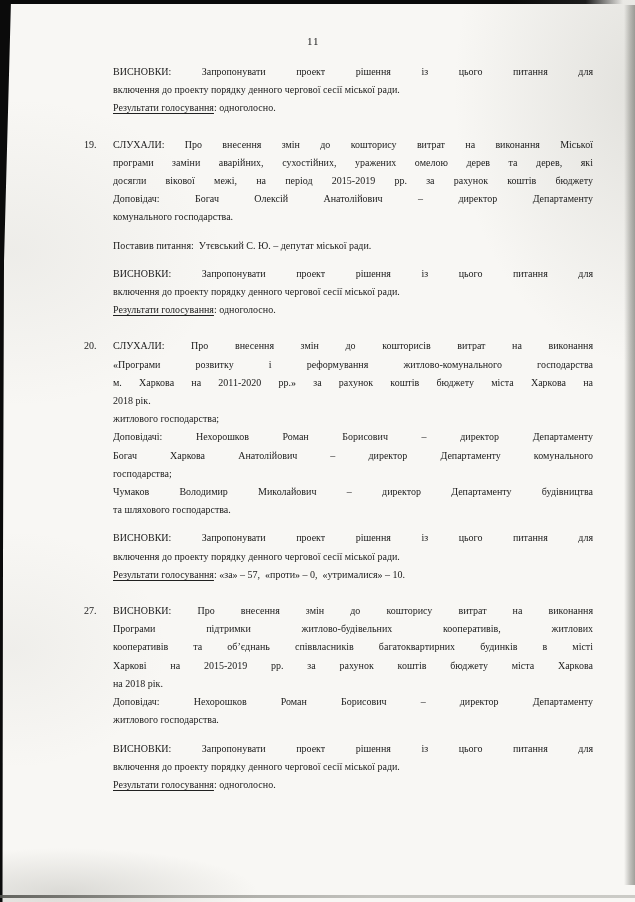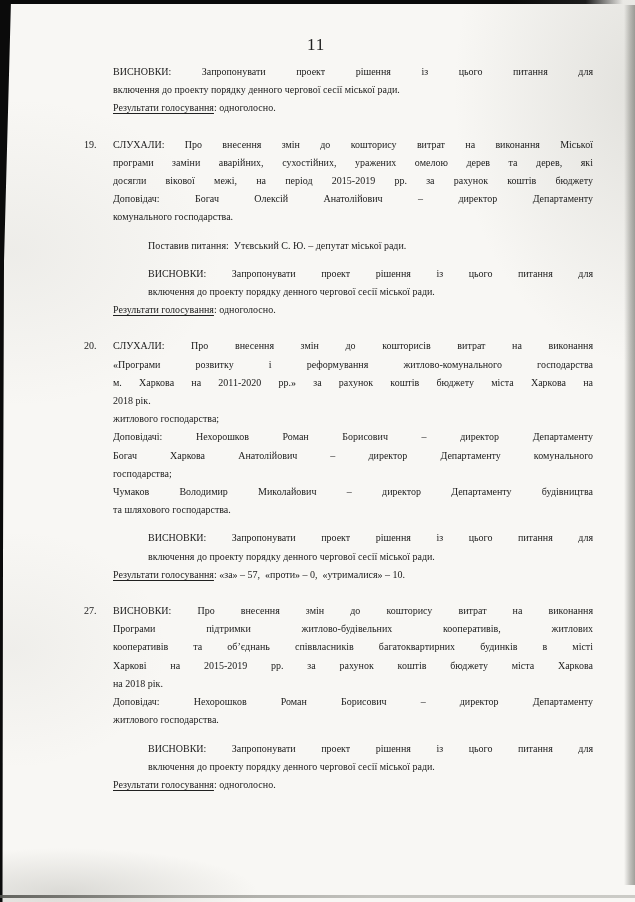--- a/index.html
+++ b/index.html
@@ -31,33 +31,33 @@
     position:absolute; top:5px; right:0; width:11px; height:880px;
     background:linear-gradient(to right, rgba(135,135,128,0), rgba(130,130,124,.55) 55%, rgba(118,118,112,.8));
     opacity:.85;
   }
   .bottom-line {
     position:absolute; left:0; bottom:4px; width:100%; height:3px;
     background:linear-gradient(to right, rgba(85,85,80,.9), rgba(110,110,104,.6) 28%, rgba(140,140,133,.5) 58%, rgba(150,150,143,.45));
   }
   .pageno {
     position:absolute; top:35px; left:307px;
-    font-size:17px; letter-spacing:1px;
+    font-size:11px; letter-spacing:1px;
   }
   
   .content {
     position:absolute; left:113px; top:63px; width:480px;
     font-size:10px; line-height:18.2px;
   }
   .ln { min-height:18.2px; }
   .ln.j { text-align:justify; text-align-last:justify; }
   .item { position:relative; margin-top:18px; }
   .num { position:absolute; left:-29px; top:0; }
   .italic { }
-  .gap { margin-top:10px;margin-left:35px; }
+  .gap { margin-top:10px; }
   .u { text-decoration:underline; text-underline-offset:2px; }
 </style>
 </head>
 <body>
 
 <div class="page">
 
   <div class="top-bar"></div>
   <div class="left-bar"></div>
   <div class="right-strip"></div>

